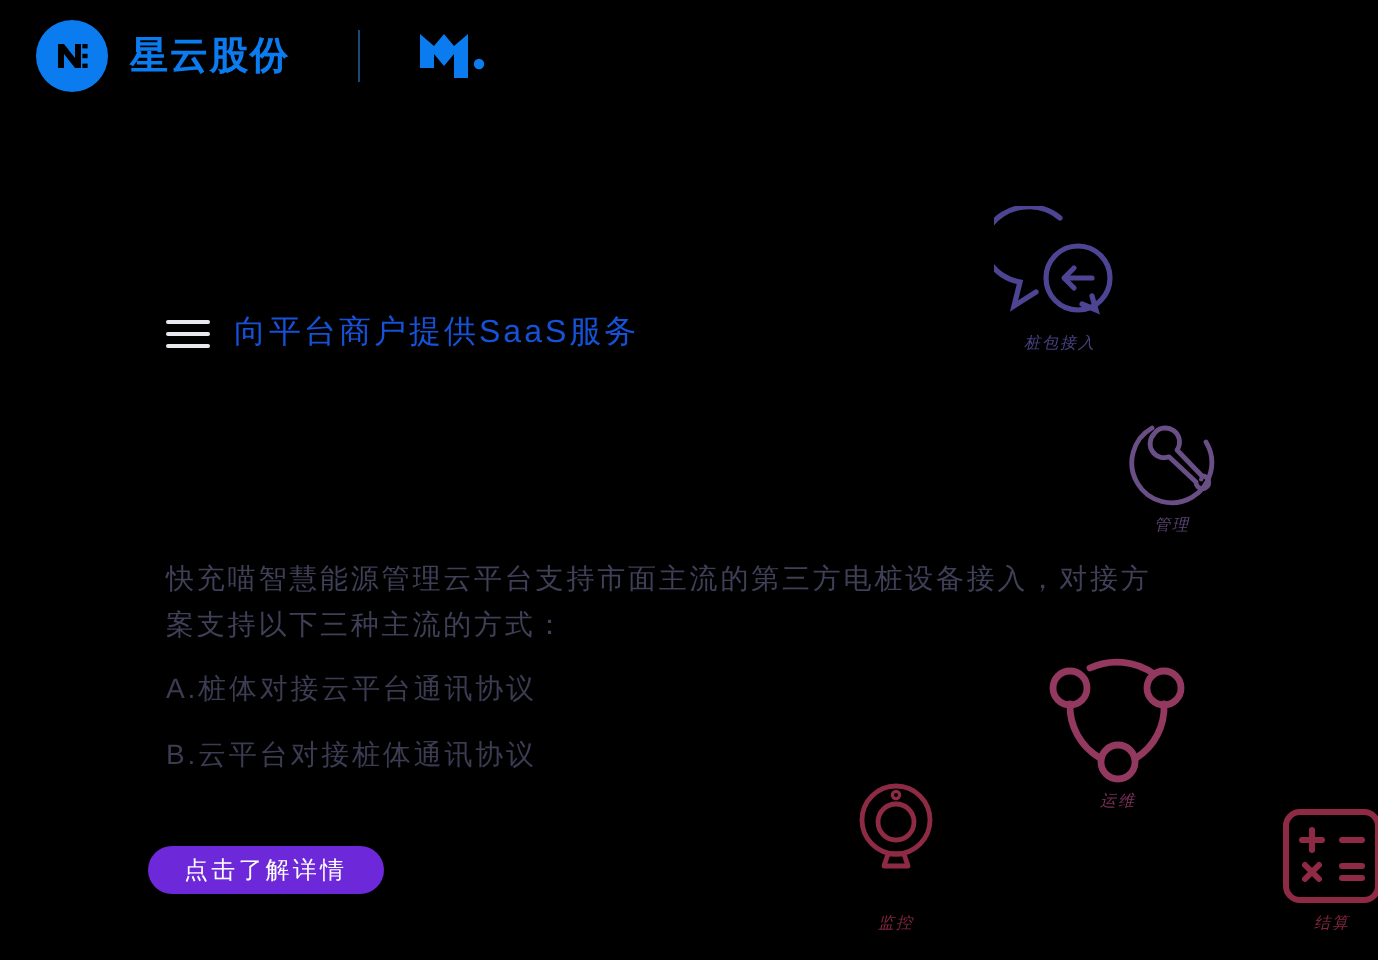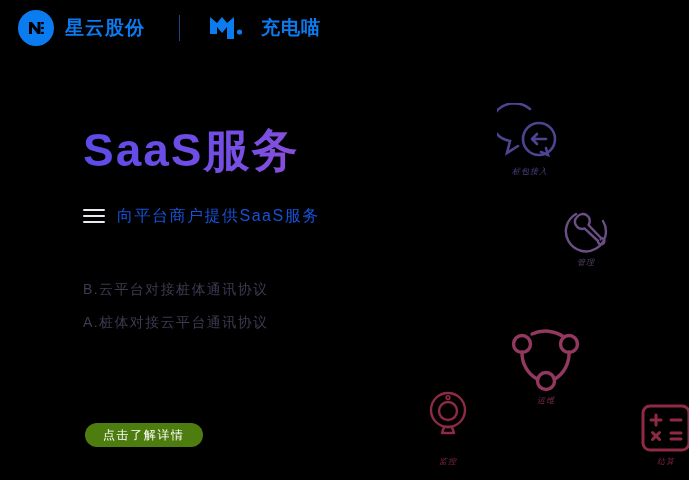--- a/index.html
+++ b/index.html
@@ -129,27 +129,27 @@
     color: #3b3b52;
     font-size: 14px;
     line-height: 1.62;
     letter-spacing: 1.4px;
   }
   .body-copy p.lead { color: #3f3f57; }
 
   
   .cta {
     position: absolute;
-    left: 85px;
+    left: 74px;
     top: 423px;
     height: 24px;
     padding: 0 18px;
     border: 0;
     border-radius: 12px;
-    background: #4d7c0f;
+    background: #6d28d9;
     color: #ffffff;
     font-size: 12px;
     letter-spacing: 1.6px;
     font-family: "Liberation Sans", sans-serif;
     cursor: pointer;
     display: flex;
     align-items: center;
     justify-content: center;
   }
 
@@ -169,21 +169,21 @@
     letter-spacing: 1px;
     white-space: nowrap;
   }
 
   #deco-access   { left: 497px; top: 103px; }
   #deco-access .deco-label { color: #47407e; }
 
   #deco-manage   { left: 563px; top: 208px; }
   #deco-manage .deco-label { color: #5b4471; }
 
-  #deco-ops      { left: 509px; top: 326px; }
+  #deco-ops      { left: 522px; top: 326px; }
   #deco-ops .deco-label { color: #7b3158; }
 
   #deco-monitor  { left: 426px; top: 390px; gap: 20px; }
   #deco-monitor .deco-label { color: #80263f; }
 
   #deco-billing  { left: 640px; top: 403px; text-align: center; }
   #deco-billing .deco-label { color: #80263f; }
 </style>
 </head>
 <body>
@@ -203,39 +203,38 @@
 
   <div class="header-divider"></div>
 
   <div class="brand2">
     <span>
       <svg class="cat-mark" width="44" height="26" viewBox="0 0 44 26" aria-hidden="true">
         <path d="M2 2 L2 19 L9 19 L9 12 L14 18 L19 12 L19 24 L26 24 L26 2 L19 8 L14 2 L9 8 Z" fill="#0a7cf0"></path>
         <circle cx="31.5" cy="17" r="2.6" fill="#0a7cf0"></circle>
       </svg>
     </span>
-    <span class="brand2-name">充电喵</span>
   </div>
 </div>
 
 <div class="hero">
-  <h1 class="hero-title">SaaS服务</h1>
   <div class="hero-sub-row">
     <span class="hamburger">
       <i></i>
         <i></i>
         <i></i>
     </span>
     <span class="hero-sub">向平台商户提供SaaS服务</span>
   </div>
 </div>
 
 <div class="body-copy">
+  <p class="lead">快充喵智慧能源管理云平台支持市面主流的第三方电桩设备接入，对接方案支持以下三种主流的方式：</p>
+  <p>A.桩体对接云平台通讯协议</p>
   <p>B.云平台对接桩体通讯协议</p>
-  <p>A.桩体对接云平台通讯协议</p>
 </div>
 
 <button class="cta">点击了解详情</button>
 
 <div class="deco" id="deco-access">
   <span>
     <svg width="66" height="60" viewBox="0 0 66 60" aria-hidden="true">
       <path d="M33 6 A22 19 0 1 0 13 38 L10 50 L21 43" fill="none" stroke="#4d4593" stroke-width="2.6" stroke-linecap="round"></path>
       <circle cx="42" cy="36" r="16" fill="none" stroke="#4d4593" stroke-width="2.6"></circle>
       <path d="M49 45 L51 52 L44 49" fill="none" stroke="#4d4593" stroke-width="2.6" stroke-linecap="round"></path>

